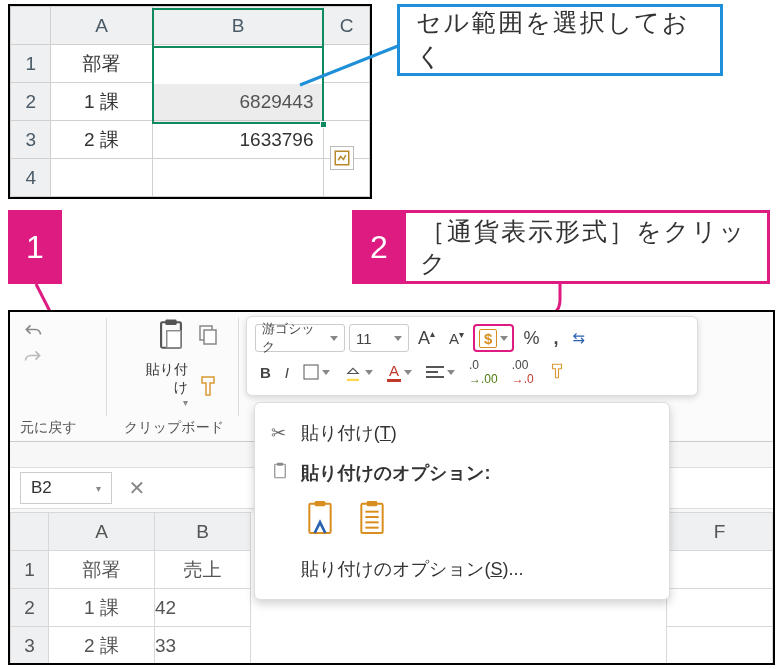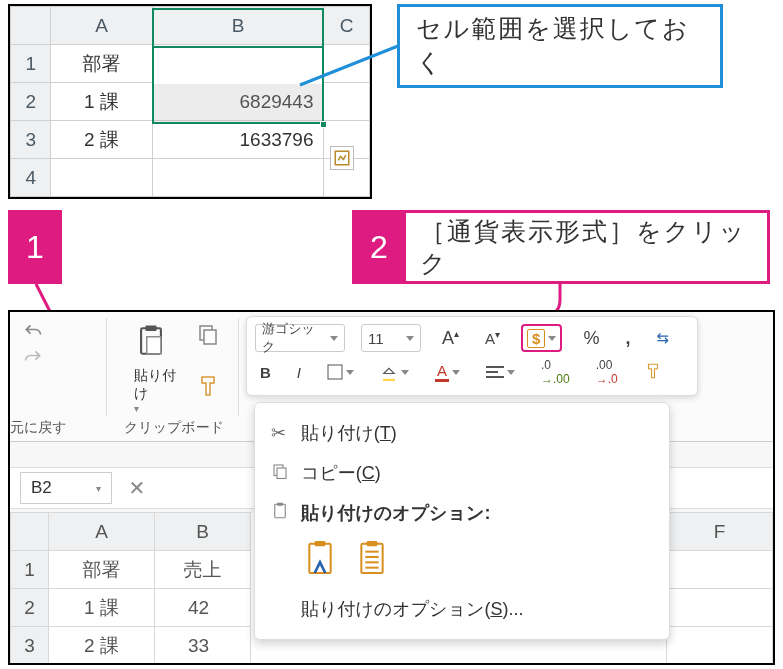--- a/index.html
+++ b/index.html
@@ -64,21 +64,21 @@
       position: absolute;
       left: 320px; top: 140px; width: 24px; height: 24px;
       border: 1px solid #bbb; background: #fff;
       display: flex; align-items: center; justify-content: center;
       font-size: 16px; color: #7a5a00;
     }
     
     .callout-blue {
       position: absolute;
       left: 397px; top: 4px;
-      width: 326px; height: 84px;
+      width: 326px; height: 72px;
       border: 3px solid #1f8fd9;
       background: #fff;
       font-size: 25px;
       color: #333;
       display: flex; align-items: center;
       padding: 0 16px;
       line-height: 1.35;
       letter-spacing: 2px;
     }
     
@@ -124,47 +124,47 @@
     .undo-group {
       position: absolute; left: 6px; top: 10px; width: 90px;
     }
     .undo-ico {
       width: 34px; height: 26px; display: inline-block;
       color: #888; font-size: 22px; text-align: center;
     }
     .group-label {
       position: absolute; bottom: 4px; font-size: 14px; color: #555;
     }
-    .undo-label { left: 0; }
+    .undo-label { left: 10px; }
     .clip-group {
       position: absolute; left: 100px; top: 4px; width: 130px; height: 120px;
     }
     .paste-btn {
-      position: absolute; left: 24px; top: 8px; width: 54px; text-align: left;
+      position: absolute; left: 24px; top: 2px; width: 54px; text-align: right;
     }
     .paste-ico { font-size: 28px; color: #555; }
     .paste-txt { font-size: 14px; color: #333; margin-top: 2px; }
     .copy-btn { position: absolute; left: 86px; top: 6px; font-size: 22px; color: #666; }
     .fmtpaint-btn { position: absolute; left: 86px; top: 58px; font-size: 22px; color: #d99a36; }
     .clip-label { left: 8px; }
     .vsep { position: absolute; top: 6px; width: 1px; height: 98px; background: #ddd; }
     .sep1 { left: 96px; }
     .sep2 { left: 228px; }
     
     .mini-toolbar {
       position: absolute;
       left: 236px; top: 4px;
       width: 452px; height: 80px;
       background: #fff;
       border: 1px solid #ddd;
       border-radius: 6px;
       box-shadow: 0 2px 6px rgba(0,0,0,0.15);
       padding: 4px 8px;
     }
-    .mt-row { display: flex; align-items: center; height: 34px; gap: 16px; }
+    .mt-row { display: flex; align-items: center; height: 34px; gap: 4px; }
     .mt-btn {
       height: 28px; padding: 0 4px;
       display: flex; align-items: center; justify-content: center;
       font-size: 15px; color: #444;
       border: 1px solid transparent; border-radius: 3px;
       cursor: pointer;
     }
     .mt-btn.drop::after {
       content: ""; margin-left: 3px;
       border-left: 4px solid transparent;
@@ -206,21 +206,21 @@
       font-size: 19px; color: #555;
       height: 38px; text-align: center; font-weight: normal;
       background: #fff;
     }
     .grid2 .corner { width: 38px; background: #eef0f1; }
     .grid2 .colhdr { background: #eef0f1; }
     .grid2 .colhdr.cA { width: 106px; }
     .grid2 .colhdr.cB { width: 96px; }
     .grid2 .colhdr.cF { }
     .grid2 .rowhdr { background: #eef0f1; width: 38px; }
-    .grid2 .num { text-align: center; padding-right: 8px; }
+    .grid2 .num { text-align: left; padding-right: 8px; }
     
     .ctx-menu {
       position: absolute;
       left: 244px; top: 90px;
       width: 416px;
       background: #fff;
       border: 1px solid #ddd;
       border-radius: 6px;
       box-shadow: 0 4px 10px rgba(0,0,0,0.18);
       padding: 10px 0;
@@ -470,29 +470,20 @@
       </tr>
     </tbody>
       </table>
   </div>
 
   <div class="ctx-menu">
     <div class="ctx-item">
       <span class="mi">✂</span>
       <span><span>貼り付け(</span><span class="ul">T</span><span>)</span></span>
     </div>
-    <div class="ctx-item">
-      <span class="mi">
-        <svg width="18" height="18" viewBox="0 0 24 24">
-            <rect x="4" y="4" width="12" height="14" fill="none" stroke="#888" stroke-width="1.5"></rect>
-            <rect x="8" y="8" width="12" height="14" fill="#fff" stroke="#888" stroke-width="1.5"></rect>
-          </svg>
-      </span>
-      <span><span>コピー(</span><span class="ul">C</span><span>)</span></span>
-    </div>
     <div class="ctx-item" style="cursor:default">
       <span class="mi">
         <svg width="18" height="18" viewBox="0 0 24 24">
             <rect x="5" y="3" width="14" height="18" rx="1" fill="none" stroke="#888" stroke-width="1.5"></rect>
             <rect x="8" y="1" width="8" height="4" rx="1" fill="#888"></rect>
           </svg>
       </span>
       <b>貼り付けのオプション:</b>
     </div>
     <div class="ctx-paste-icons">

